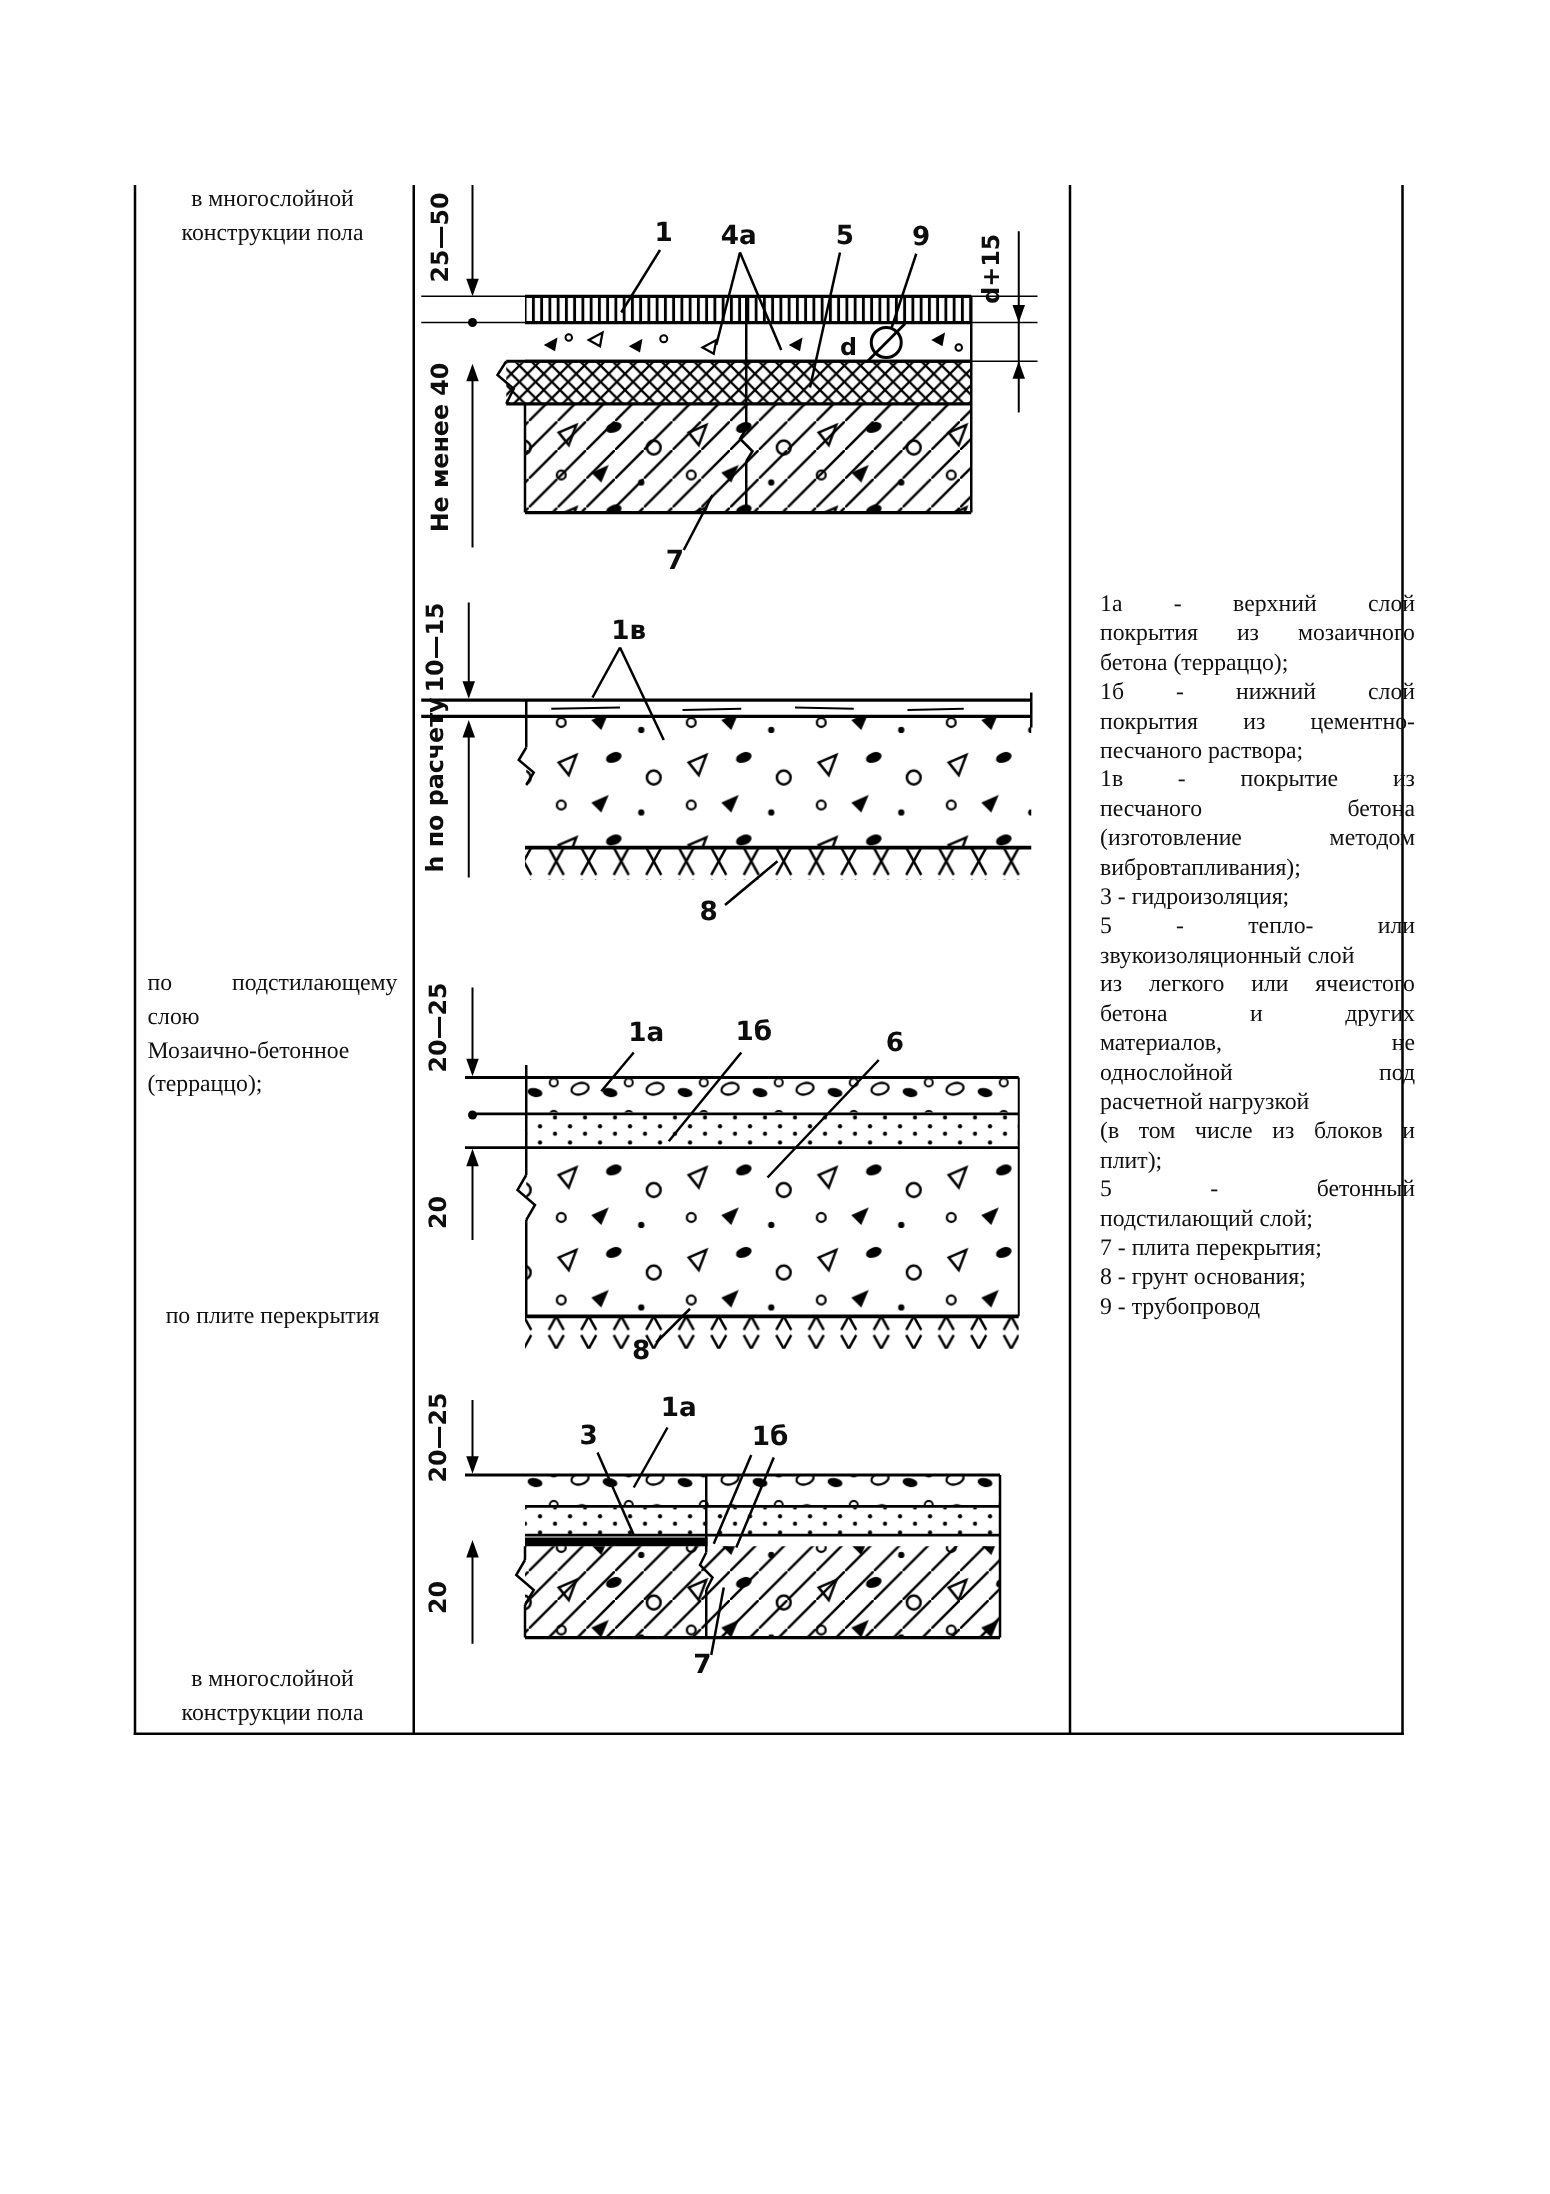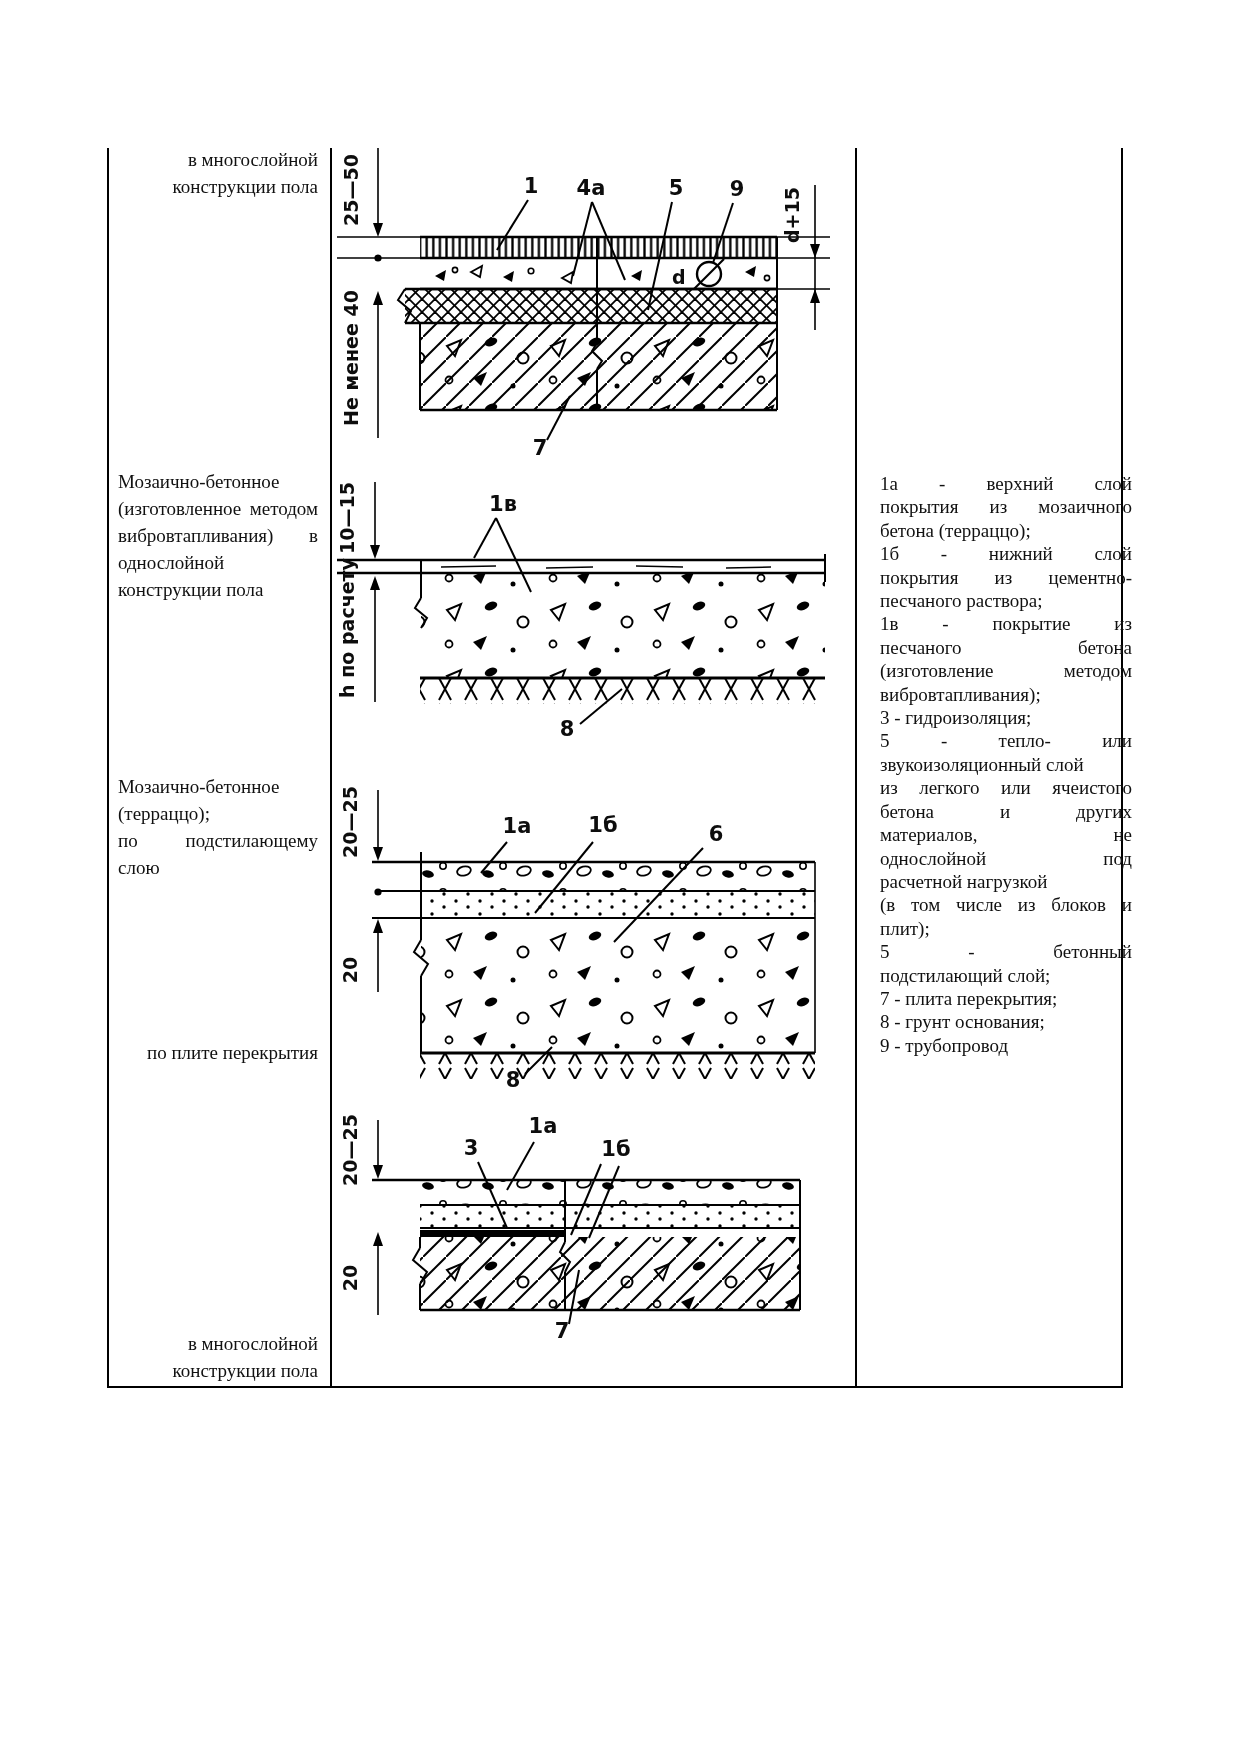--- a/index.html
+++ b/index.html
@@ -4,21 +4,21 @@
 <style>
   html,body { margin:0; padding:0; background:#e8e8e8; }
   .page {
     position:relative; width:1240px; height:1755px; background:#ffffff;
     font-family:"Liberation Serif", serif; color:#111; overflow:hidden;
   }
   .vline { position:absolute; width:2px; background:#000; }
   .hline { position:absolute; height:2px; background:#000; }
   .cell-label {
     position:absolute; left:118px; width:200px;
-    font-size:19px; line-height:27px; text-align:right; color:#111;
+    font-size:19px; line-height:27px; text-align:center; color:#111;
   }
   .cell-label.just { text-align:justify; }
   .legend {
     position:absolute; left:876px; top:472px; width:260px;
     font-size:19px; line-height:23.4px; color:#111;
   }
   .lline { padding:0 4px 0 4px; white-space:normal; }
   .lline.j { text-align:justify; text-align-last:justify; }
   svg .ln { stroke:#000; fill:none; }
   svg text { fill:#0d0d0d; }
@@ -30,24 +30,23 @@
 
 <div class="page">
 
   <div class="vline" style="left:107px; top:148px; height:1240px;"></div>
   <div class="vline" style="left:330px; top:148px; height:1240px;"></div>
   <div class="vline" style="left:855px; top:148px; height:1240px;"></div>
   <div class="vline" style="left:1121px; top:148px; height:1240px;"></div>
   <div class="hline" style="left:107px; top:1386px; width:1016px;"></div>
 
   <div class="cell-label" style="top:146px;">в многослойной конструкции пола</div>
-  <div class="cell-label just" style="top:468px;">Мозаично-бетонное (изготовленное методом вибровтапливания) в однослойной конструкции пола</div>
   <div style="position:absolute; left:118px; top:773px; width:200px;">
+    <div class="cell-label just" style="position:static;">по подстилающему слою</div>
     <div class="cell-label just" style="position:static;">Мозаично-бетонное (терраццо);</div>
-    <div class="cell-label just" style="position:static;">по подстилающему слою</div>
   </div>
   <div class="cell-label" style="top:1039px;">по плите перекрытия</div>
   <div class="cell-label" style="top:1330px;">в многослойной конструкции пола</div>
 
   <div class="legend">
     <div class="lline j">1а - верхний слой</div>
     <div class="lline j">покрытия из мозаичного</div>
     <div class="lline">бетона (терраццо);</div>
     <div class="lline j">1б - нижний слой</div>
     <div class="lline j">покрытия из цементно-</div>

